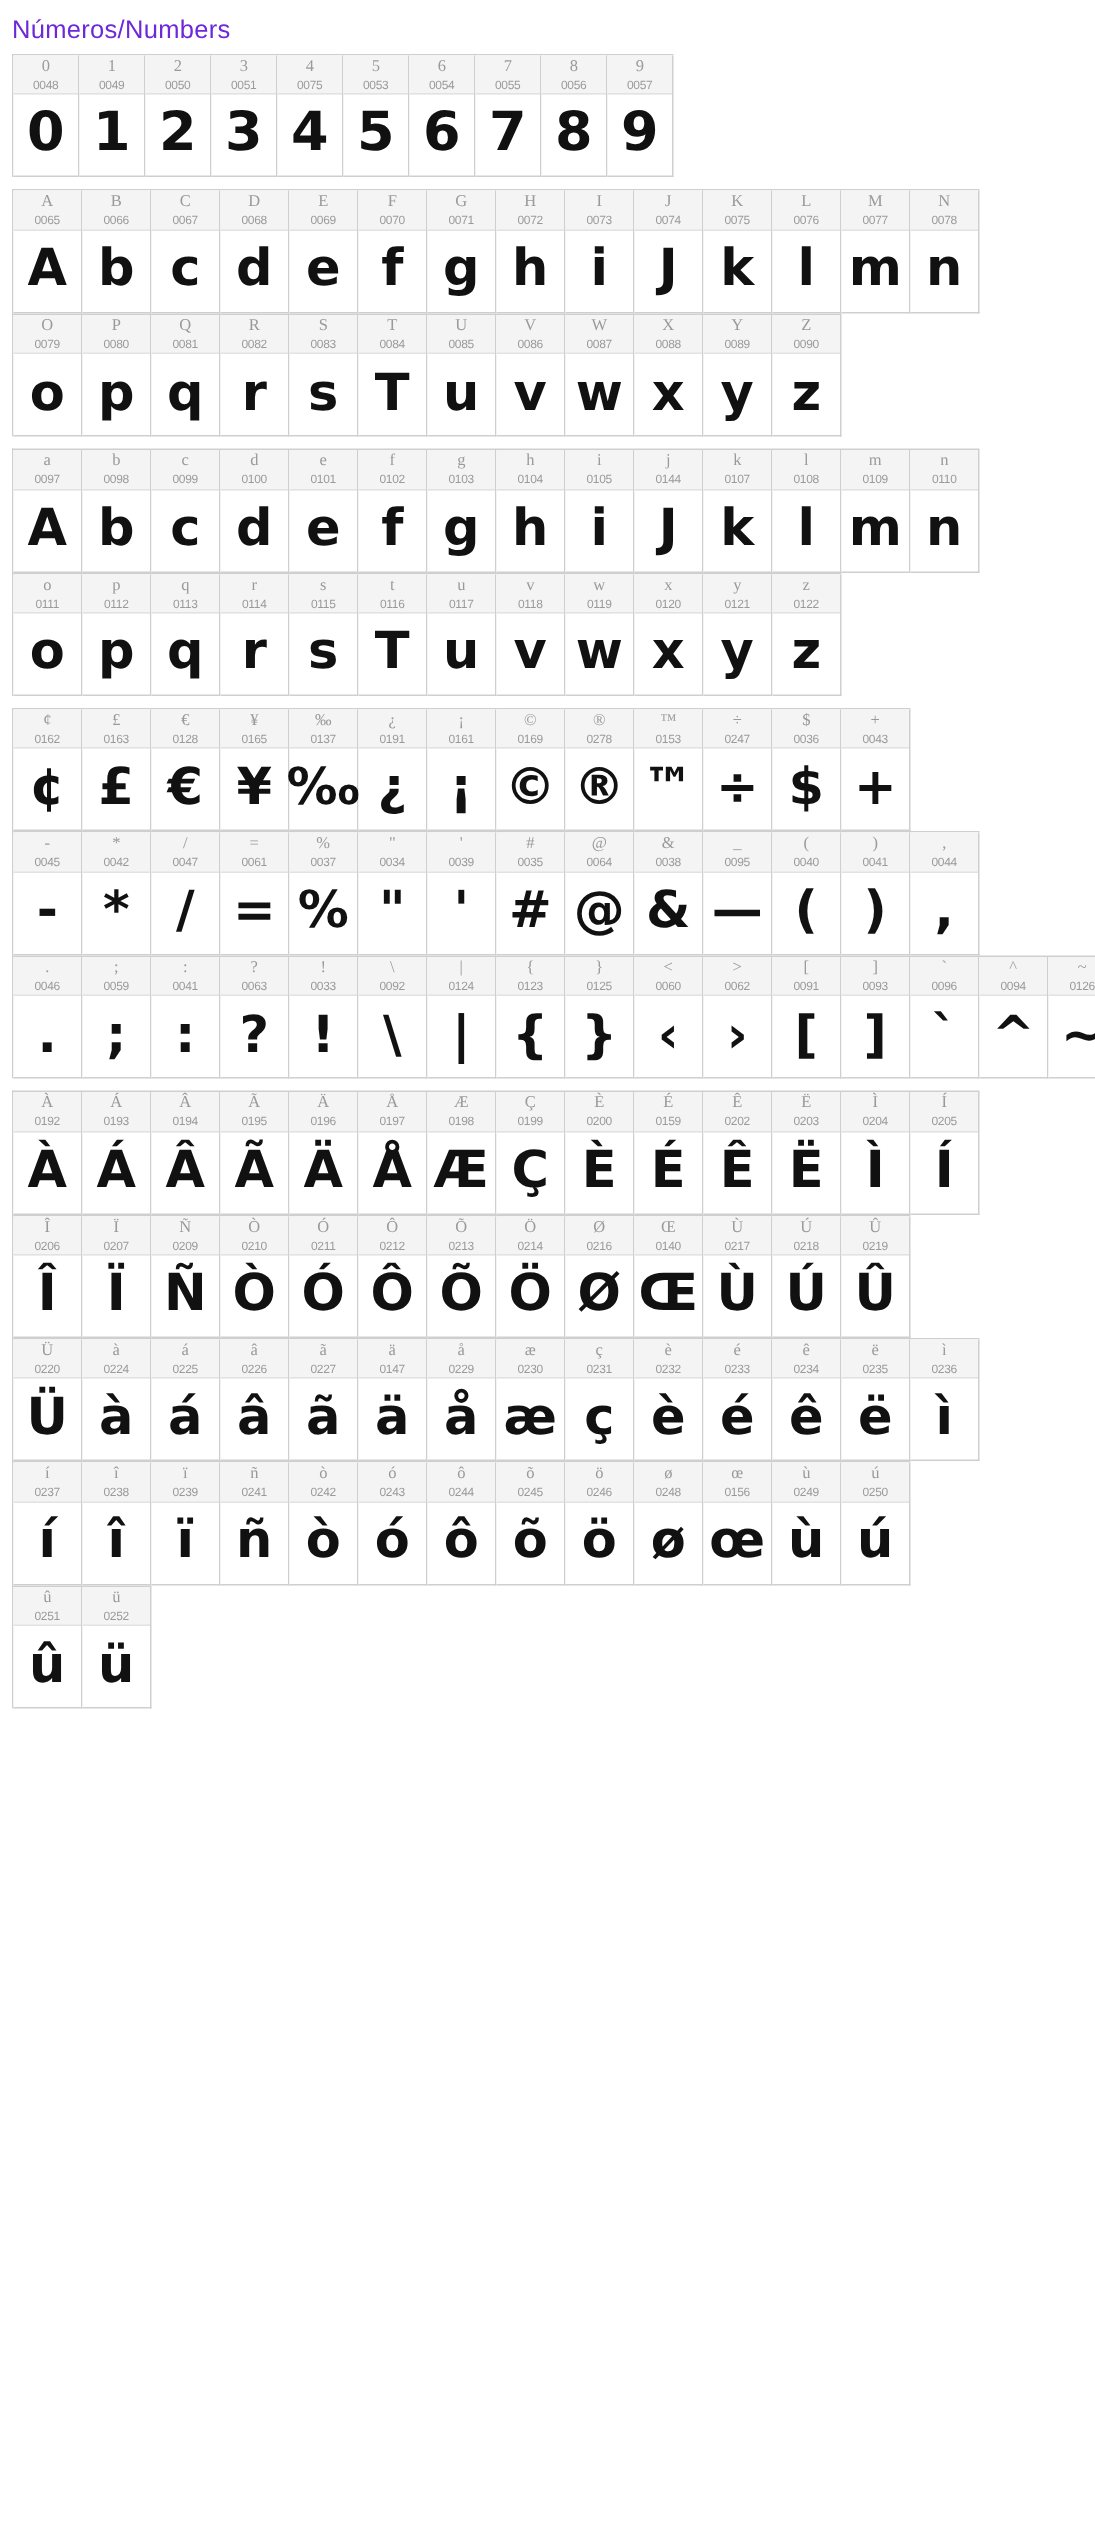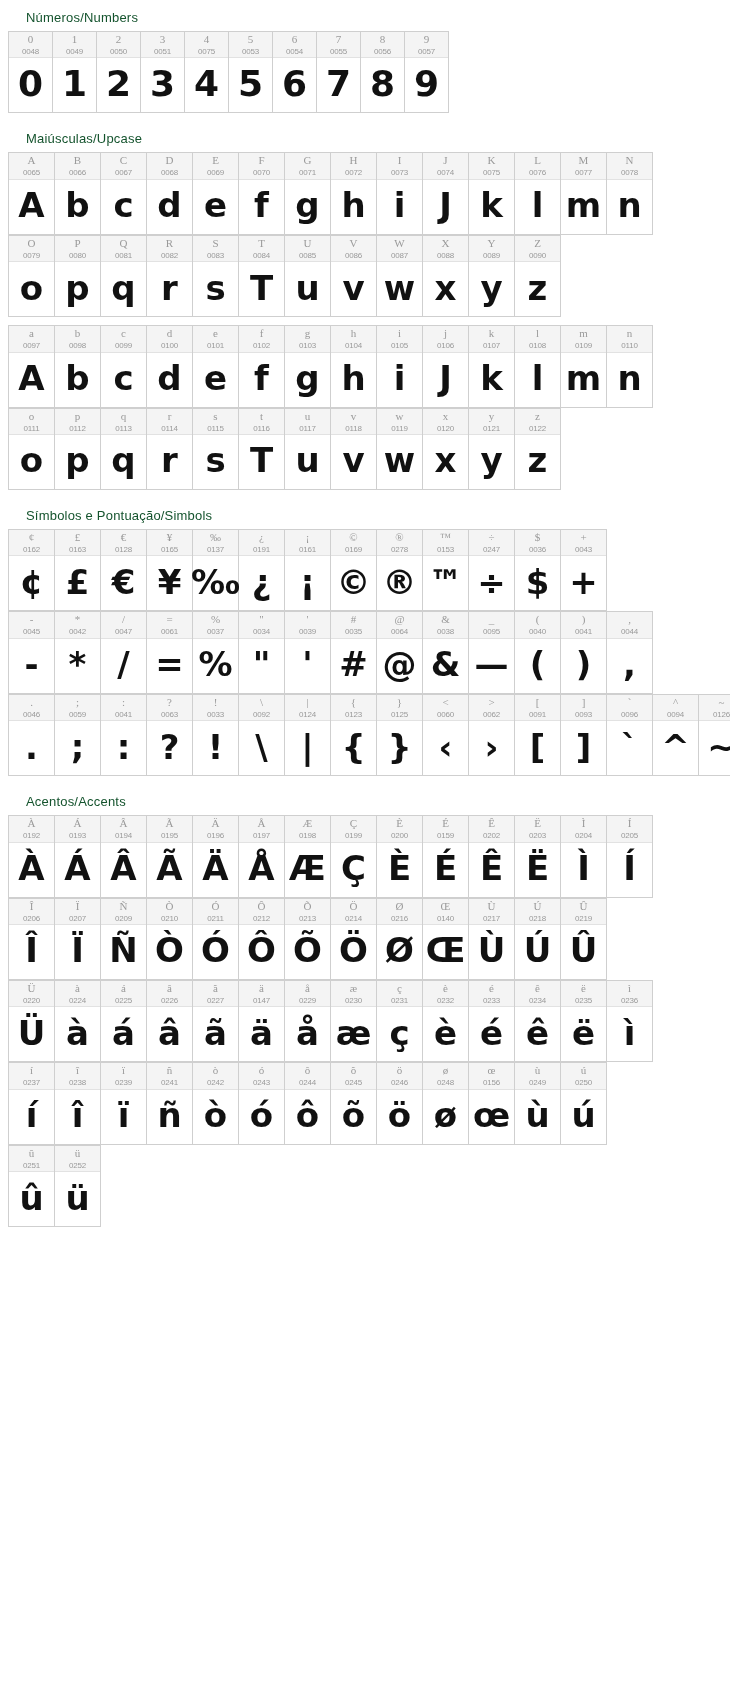--- a/index.html
+++ b/index.html
@@ -11,23 +11,23 @@
   }
   body {
     font-family: "Liberation Sans", sans-serif;
     color: #333;
   }
   .page {
     width: 730px;
     padding: 0 8px 20px 8px;
   }
   .section-title {
-    font-size: 13px;
-    color: #14532d;
-    margin: 0 0 6px 18px;
+    font-size: 17px;
+    color: #6d28d9;
+    margin: 0 0 6px 0;
     padding-top: 10px;
     letter-spacing: 0.2px;
   }
   .glyph-block {
     margin-bottom: 8px;
   }
   .glyph-row {
     display: flex;
     flex-wrap: nowrap;
     border-left: 1px solid #cfcfcf;
@@ -157,21 +157,20 @@
           </div>
           <div class="glyph-cell w-num">
             <div class="glyph-head">
               <span class="glyph-char">9</span>
               <span class="glyph-code">0057</span>
             </div>
             <div class="glyph-big">9</div>
           </div>
         </div>
       </div>
-      <div class="section-title">Maiúsculas/Upcase</div>
       <div class="glyph-block ">
         <div class="glyph-row">
           <div class="glyph-cell w-up">
             <div class="glyph-head">
               <span class="glyph-char">A</span>
               <span class="glyph-code">0065</span>
             </div>
             <div class="glyph-big">A</div>
           </div>
           <div class="glyph-cell w-up">
@@ -414,21 +413,21 @@
           <div class="glyph-cell w-low">
             <div class="glyph-head">
               <span class="glyph-char">i</span>
               <span class="glyph-code">0105</span>
             </div>
             <div class="glyph-big">i</div>
           </div>
           <div class="glyph-cell w-low">
             <div class="glyph-head">
               <span class="glyph-char">j</span>
-              <span class="glyph-code">0106</span>
+              <span class="glyph-code">0144</span>
             </div>
             <div class="glyph-big">J</div>
           </div>
           <div class="glyph-cell w-low">
             <div class="glyph-head">
               <span class="glyph-char">k</span>
               <span class="glyph-code">0107</span>
             </div>
             <div class="glyph-big">k</div>
           </div>
@@ -534,21 +533,20 @@
           </div>
           <div class="glyph-cell w-low">
             <div class="glyph-head">
               <span class="glyph-char">z</span>
               <span class="glyph-code">0122</span>
             </div>
             <div class="glyph-big">z</div>
           </div>
         </div>
       </div>
-      <div class="section-title">Símbolos e Pontuação/Simbols</div>
       <div class="glyph-block ">
         <div class="glyph-row">
           <div class="glyph-cell w-sym">
             <div class="glyph-head">
               <span class="glyph-char">¢</span>
               <span class="glyph-code">0162</span>
             </div>
             <div class="glyph-big">¢</div>
           </div>
           <div class="glyph-cell w-sym">
@@ -844,21 +842,20 @@
           </div>
           <div class="glyph-cell w-sym">
             <div class="glyph-head">
               <span class="glyph-char">~</span>
               <span class="glyph-code">0126</span>
             </div>
             <div class="glyph-big">~</div>
           </div>
         </div>
       </div>
-      <div class="section-title">Acentos/Accents</div>
       <div class="glyph-block ">
         <div class="glyph-row">
           <div class="glyph-cell w-acc">
             <div class="glyph-head">
               <span class="glyph-char">À</span>
               <span class="glyph-code">0192</span>
             </div>
             <div class="glyph-big">À</div>
           </div>
           <div class="glyph-cell w-acc">

